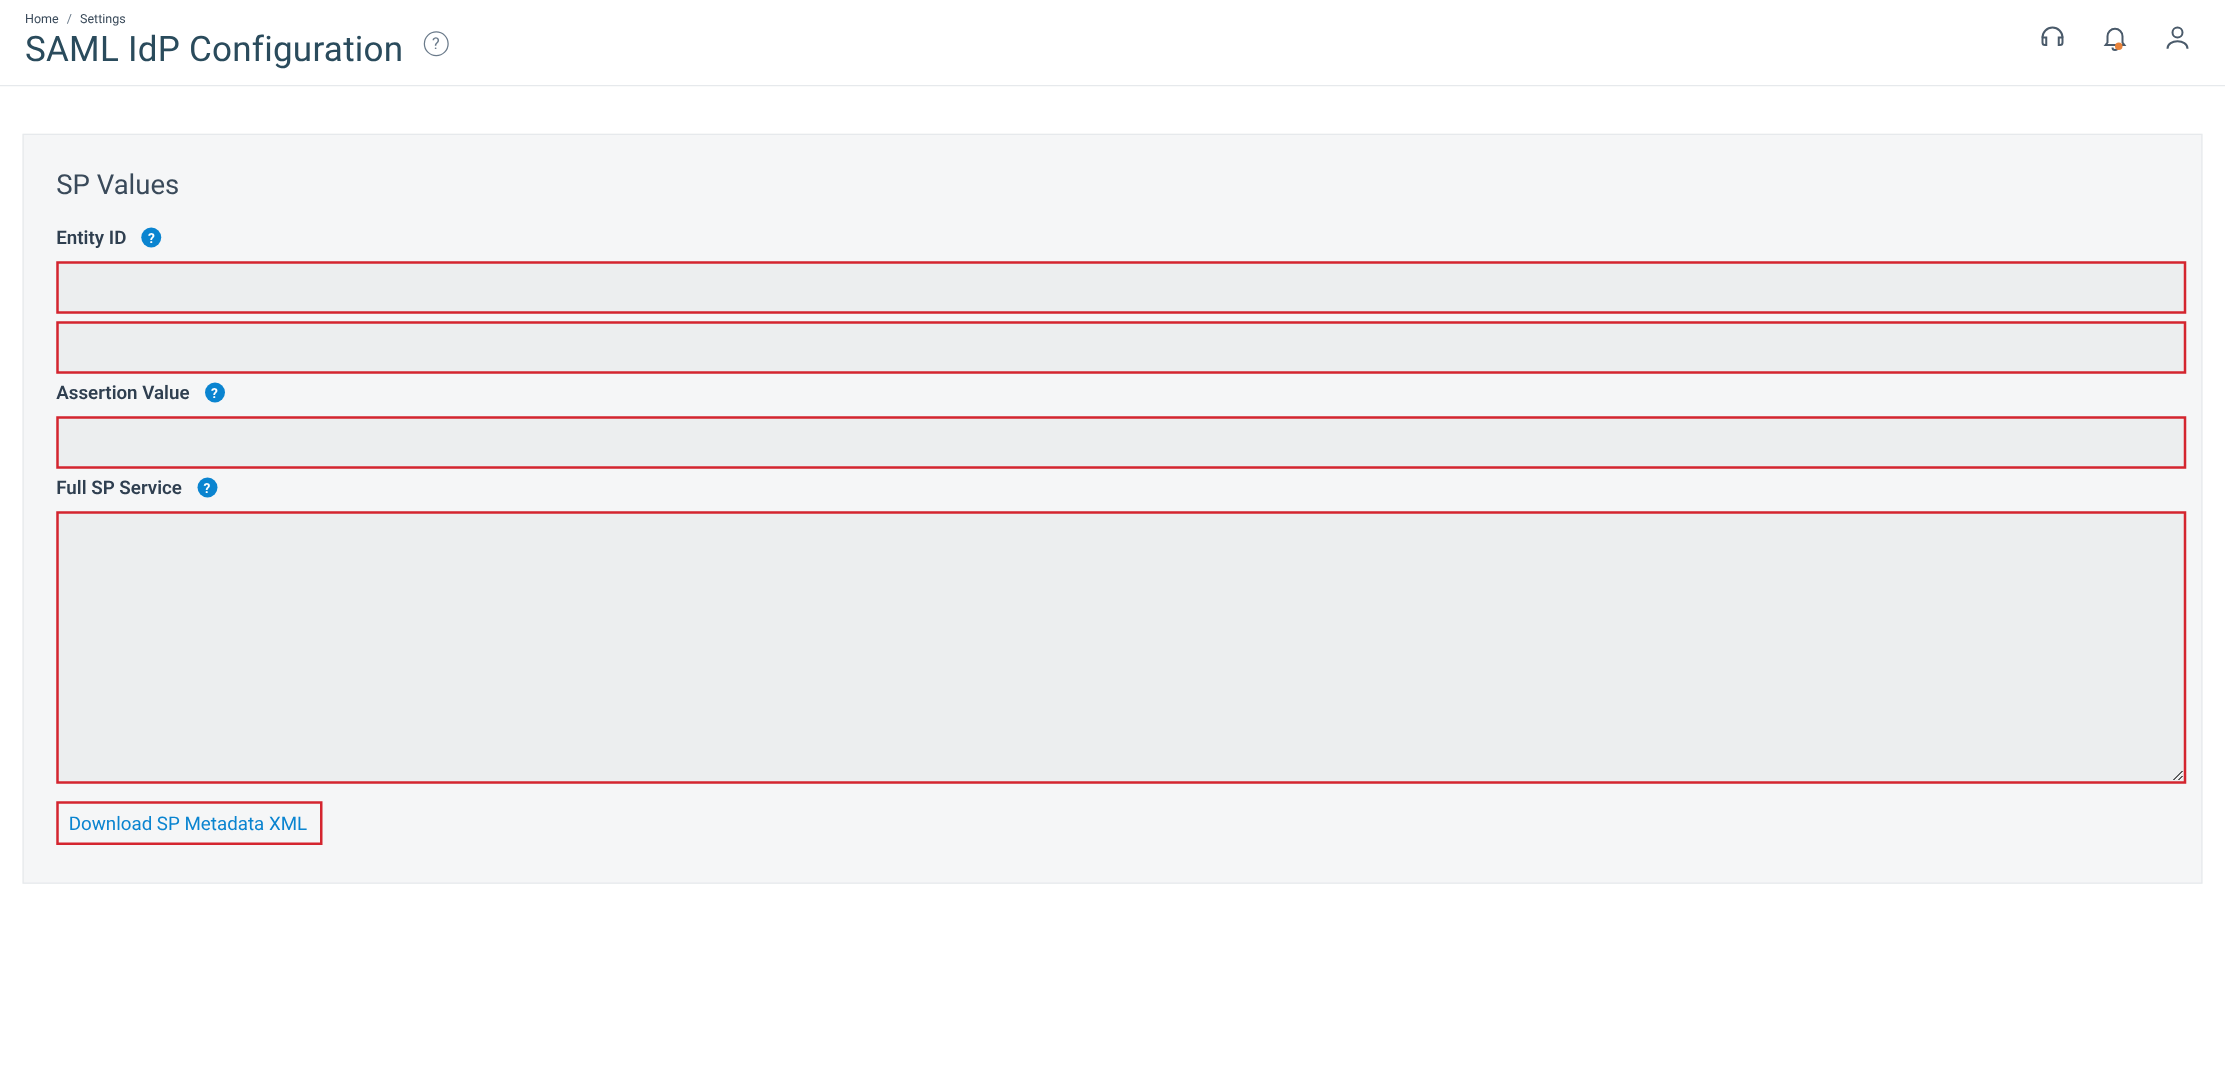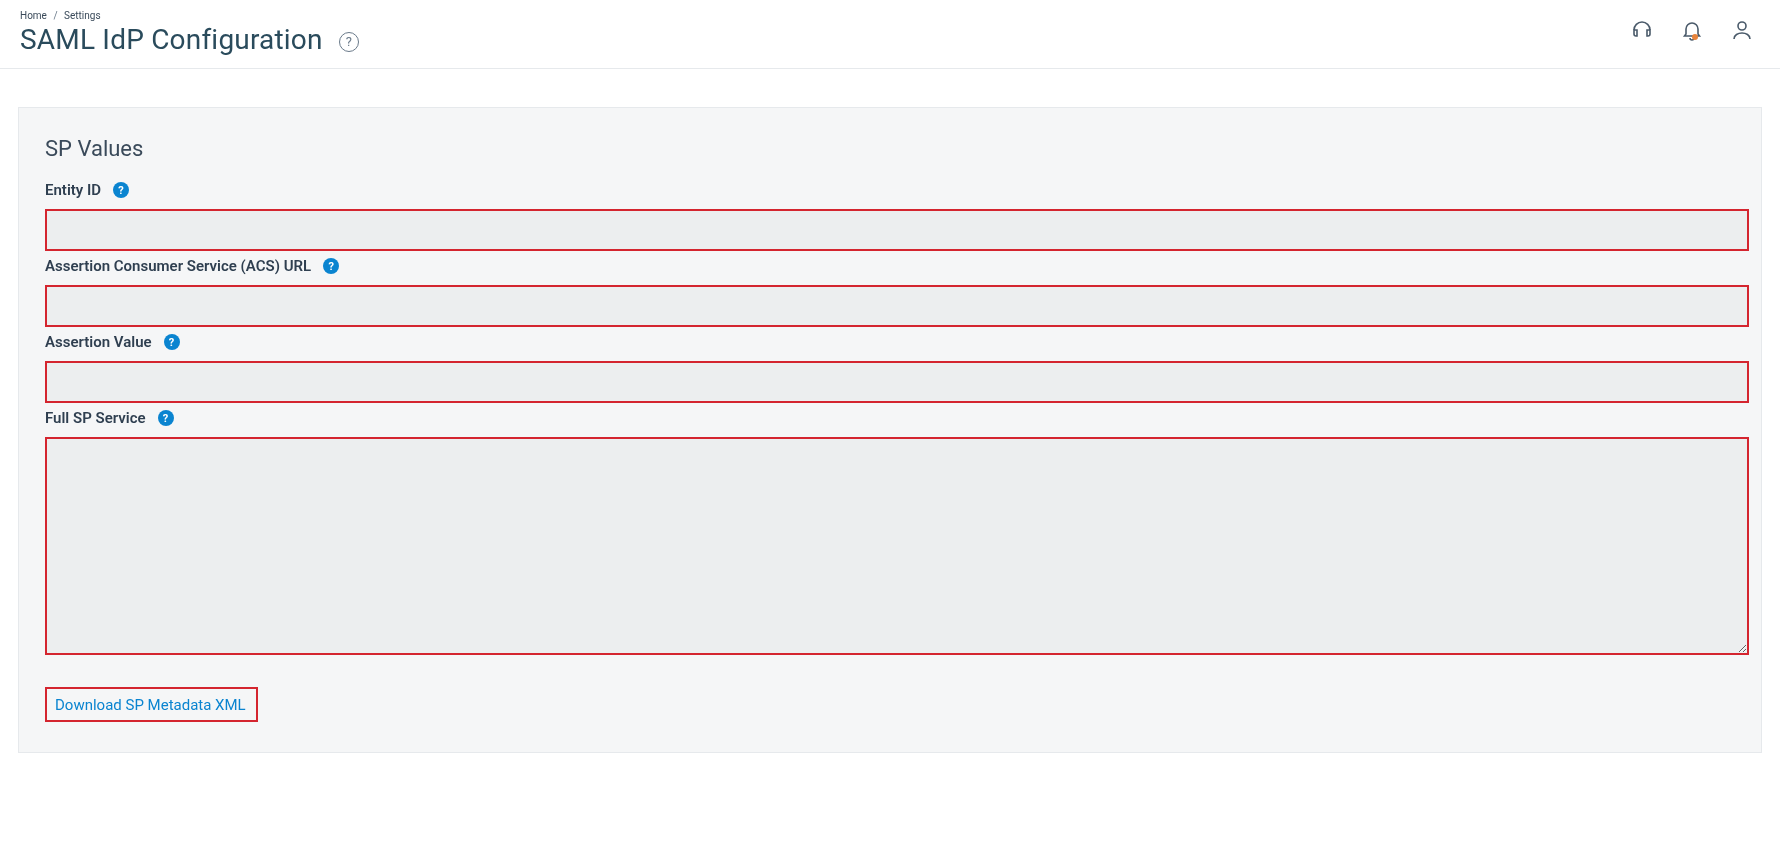--- a/index.html
+++ b/index.html
@@ -28,21 +28,20 @@
   .breadcrumb a {
     color: #3a4a5a;
     text-decoration: none;
   }
   .breadcrumb .sep {
     margin: 0 4px;
     color: #6a7a8a;
   }
   .page-title-row {
     display: flex;
-    align-items: center;
     gap: 16px;
   }
   .page-title {
     font-size: 28px;
     font-weight: 400;
     color: #2a4b5c;
     letter-spacing: .2px;
   }
   .title-help {
     width: 20px; height: 20px;
@@ -138,21 +137,21 @@
     padding: 8px 10px;
     font-size: 14px;
     resize: both;
     outline: none;
     font-family: inherit;
   }
   .link-box {
     display: inline-block;
     border: 2px solid #d4252f;
     padding: 6px 10px 6px 8px;
-    margin-top: 18px;
+    margin-top: 0;
   }
   .link-box a {
     color: #0a84d0;
     text-decoration: none;
     font-size: 15px;
   }
 </style>
 </head>
 <body>
 
@@ -200,24 +199,20 @@
 
     <div class="field">
       <div class="field-label-row">
         <span class="field-label">Entity ID</span>
         <span class="help-dot"></span>
       </div>
       <input type="text" class="hl-box" value="" style="">
     </div>
 
     <div class="field">
-      <div class="field-label-row">
-        <span class="field-label">Assertion Consumer Service (ACS) URL</span>
-        <span class="help-dot"></span>
-      </div>
       <input type="text" class="hl-box" value="" style="">
     </div>
 
     <div class="field">
       <div class="field-label-row">
         <span class="field-label">Assertion Value</span>
         <span class="help-dot"></span>
       </div>
       <input type="text" class="hl-box" value="" style="">
     </div>

